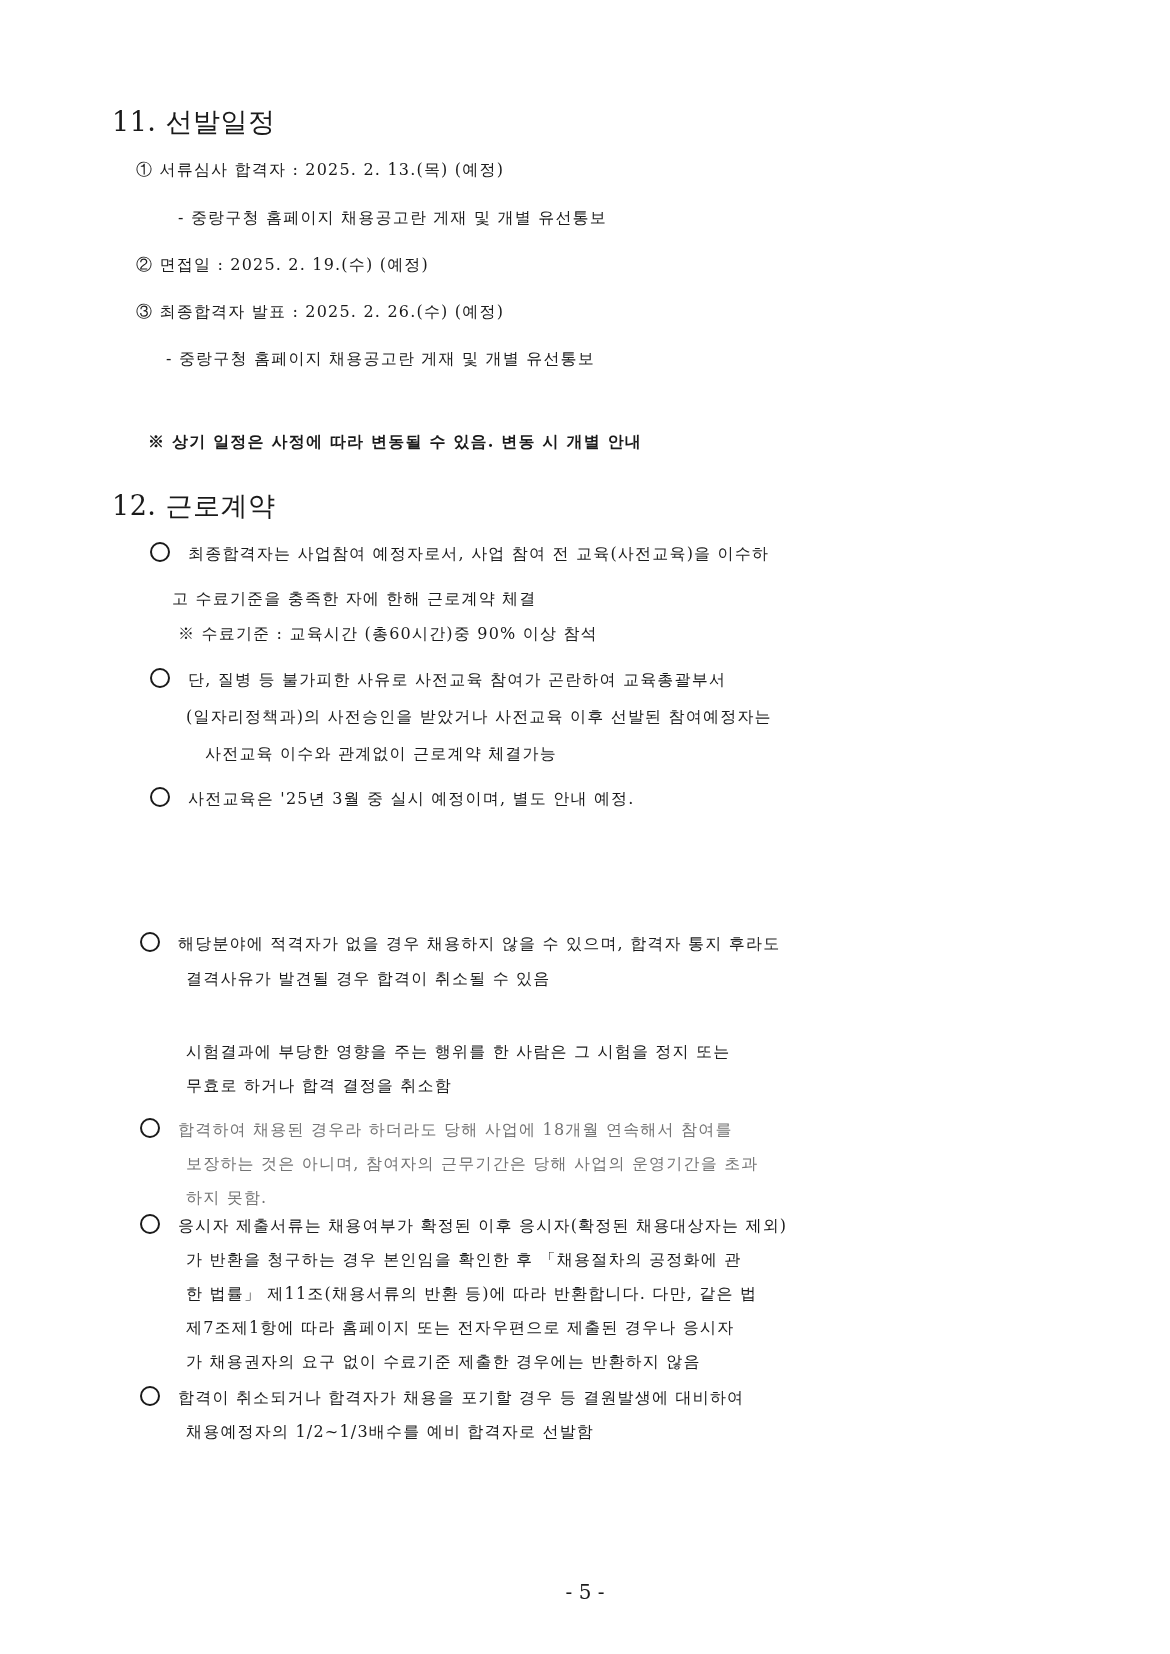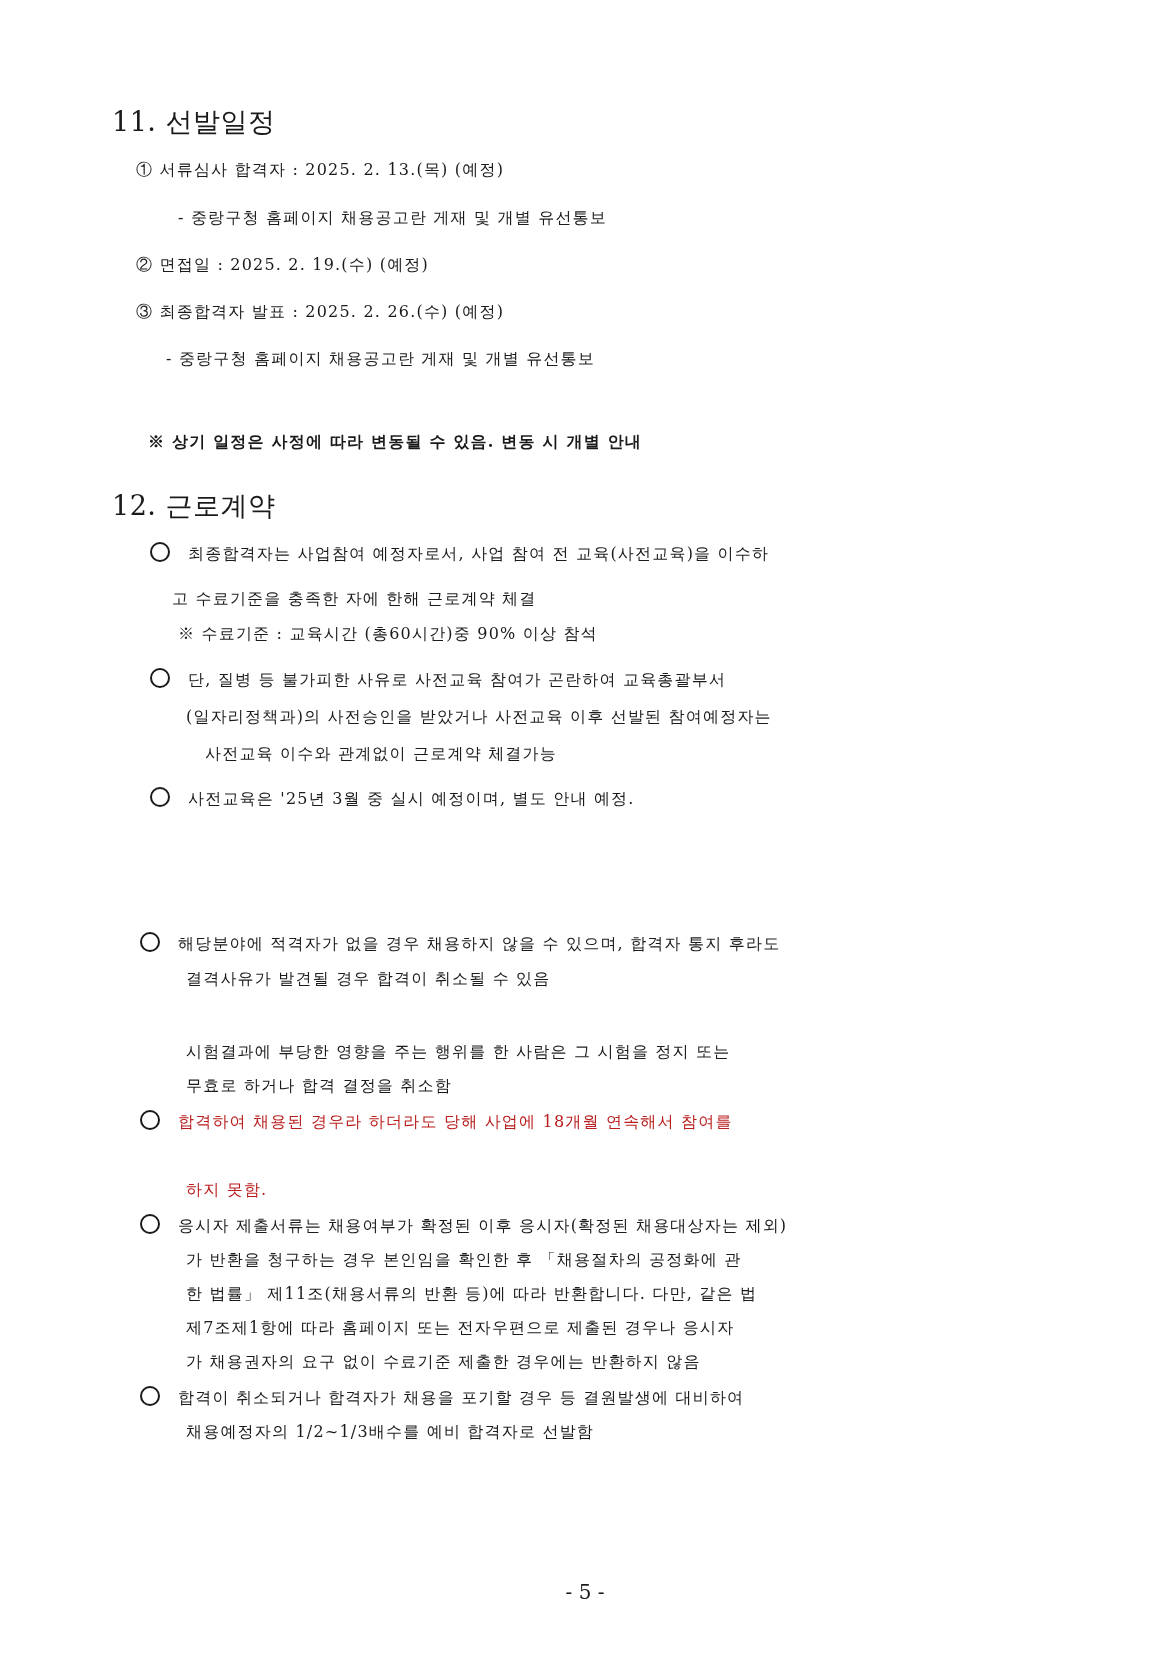--- a/index.html
+++ b/index.html
@@ -32,21 +32,22 @@
     }
     .line {
       font-size: 16px;
       letter-spacing: 1.2px;
     }
     .bold {
       font-weight: bold;
       margin-top: 36px;
     }
     .red {
-      color: #b91c1c;
+      color: #737373;
+      margin-top: 8px;
     }
     .bullet {
       display: inline-block;
       width: 16px;
       height: 16px;
       border: 2.2px solid #1a1a1a;
       border-radius: 50%;
       vertical-align: middle;
       margin-right: 18px;
       position: relative;
@@ -111,20 +112,21 @@
     <span class="bullet"></span><span>해당분야에 적격자가 없을 경우 채용하지 않을 수 있으며, 합격자 통지 후라도</span>
   </div>
   <div class="abs line" style="left:186px; top:969px;">결격사유가 발견될 경우 합격이 취소될 수 있음</div>
 
   <div class="abs line" style="left:186px; top:1042px;">시험결과에 부당한 영향을 주는 행위를 한 사람은 그 시험을 정지 또는</div>
   <div class="abs line" style="left:186px; top:1076px;">무효로 하거나 합격 결정을 취소함</div>
 
   <div class="abs line red" style="left:140px; top:1112px;">
     <span class="bullet"></span><span>합격하여 채용된 경우라 하더라도 당해 사업에 18개월 연속해서 참여를</span>
   </div>
+  <div class="abs line red" style="left:186px; top:1146px;">보장하는 것은 아니며, 참여자의 근무기간은 당해 사업의 운영기간을 초과</div>
   <div class="abs line red" style="left:186px; top:1180px;">하지 못함.</div>
 
   <div class="abs line" style="left:140px; top:1216px;">
     <span class="bullet"></span><span>응시자 제출서류는 채용여부가 확정된 이후 응시자(확정된 채용대상자는 제외)</span>
   </div>
   <div class="abs line" style="left:186px; top:1250px;">가 반환을 청구하는 경우 본인임을 확인한 후 「채용절차의 공정화에 관</div>
   <div class="abs line" style="left:186px; top:1284px;">한 법률」 제11조(채용서류의 반환 등)에 따라 반환합니다. 다만, 같은 법</div>
   <div class="abs line" style="left:186px; top:1318px;">제7조제1항에 따라 홈페이지 또는 전자우편으로 제출된 경우나 응시자</div>
   <div class="abs line" style="left:186px; top:1352px;">가 채용권자의 요구 없이 수료기준 제출한 경우에는 반환하지 않음</div>
 

